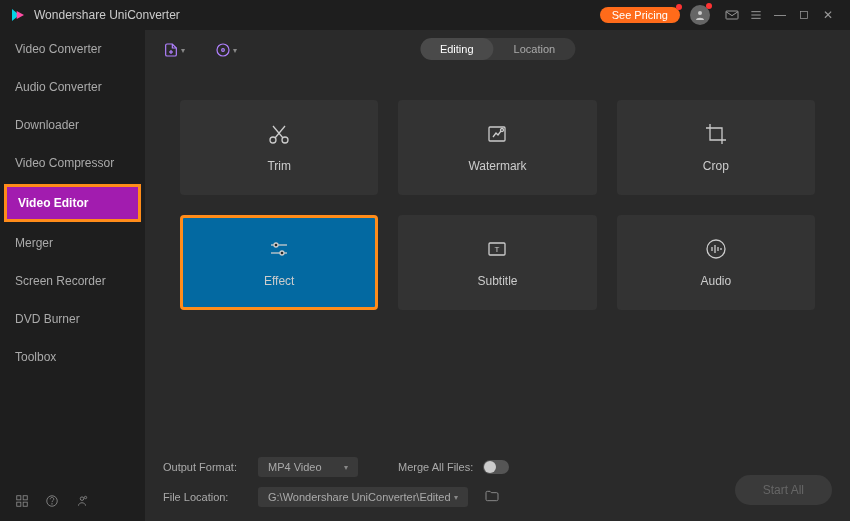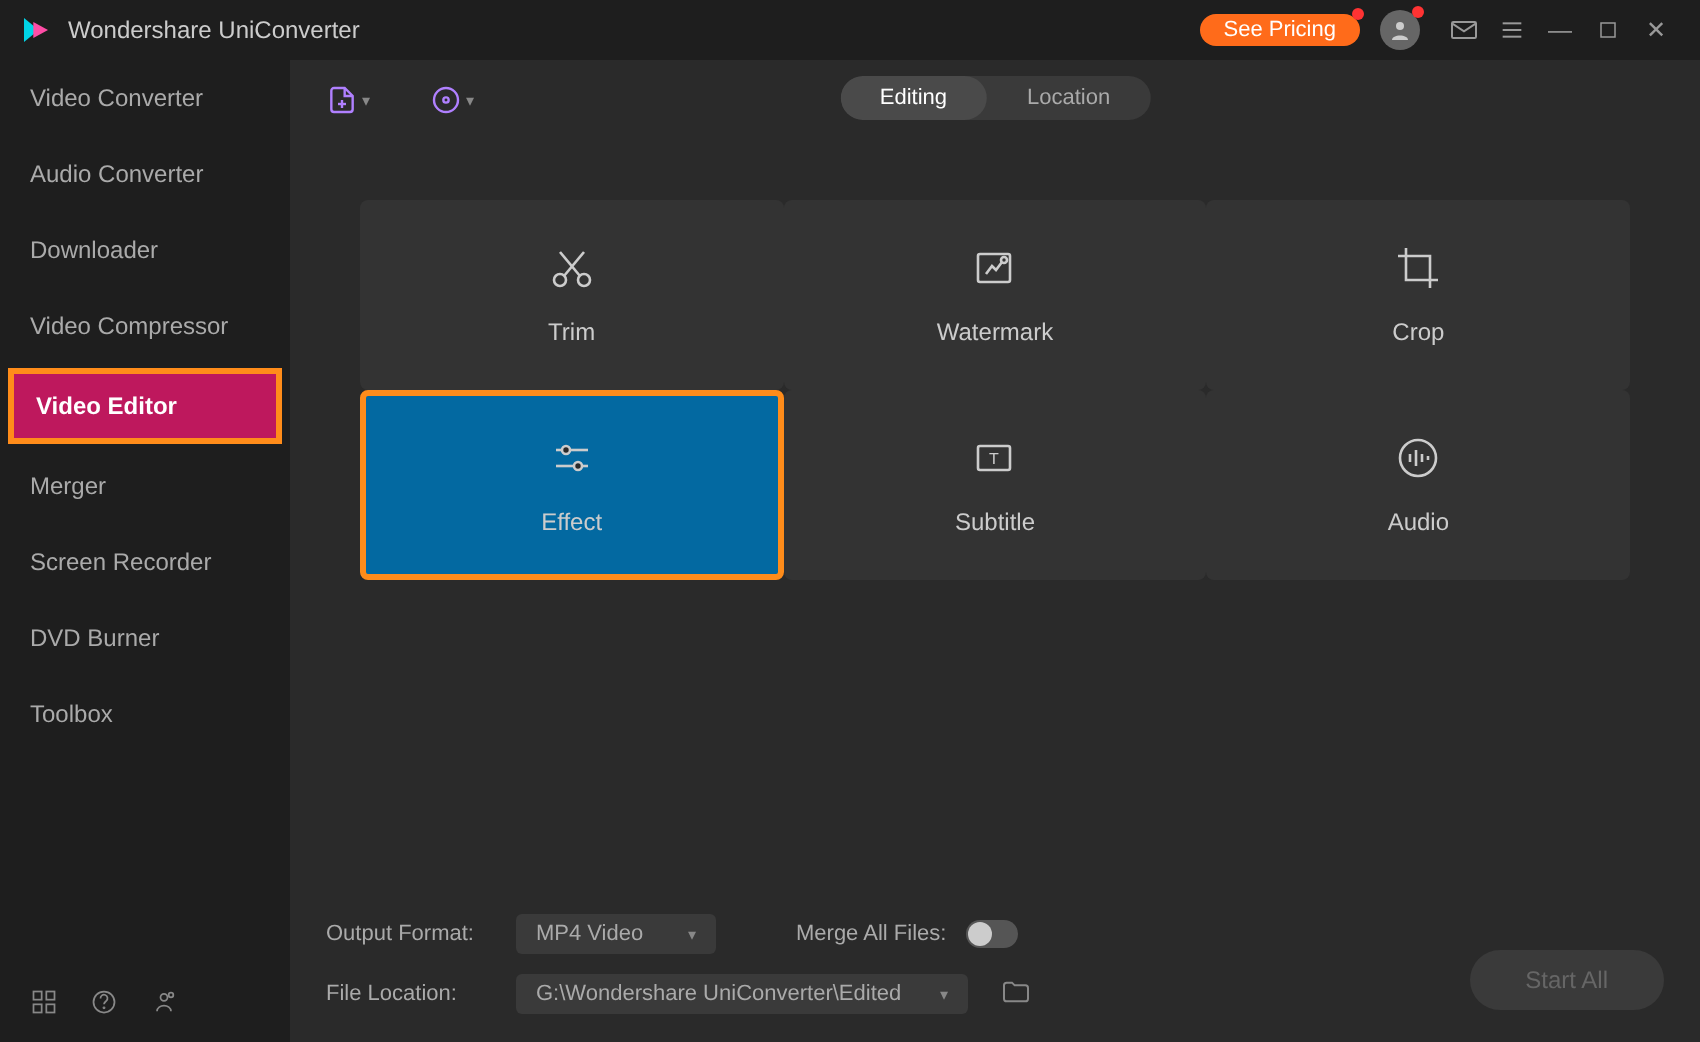--- a/index.html
+++ b/index.html
@@ -12,45 +12,45 @@
 .pricing-btn { background: #ff6b1a; color: #fff; padding: 2px 12px; border-radius: 10px; font-size: 11px; margin-right: 10px; position: relative; }
 .pricing-badge { position: absolute; top: -3px; right: -2px; width: 6px; height: 6px; background: #ff3333; border-radius: 50%; }
 .avatar { width: 20px; height: 20px; border-radius: 50%; background: #666; display: flex; align-items: center; justify-content: center; margin-right: 10px; position: relative; }
 .avatar-badge { position: absolute; top: -2px; right: -2px; width: 6px; height: 6px; background: #ff3333; border-radius: 50%; }
 .titlebar-icon { width: 24px; height: 24px; display: flex; align-items: center; justify-content: center; color: #999; cursor: pointer; }
 
 .body-area { display: flex; height: calc(100% - 30px); }
 .sidebar { width: 145px; background: #1e1e1e; display: flex; flex-direction: column; }
 .sidebar-items { flex: 1; }
 .sidebar-item { padding: 12px 15px; color: #aaa; font-size: 12px; cursor: pointer; }
-.sidebar-item.active { color: #fff; font-weight: 600; border: 3px solid #ff8c1a; margin: 2px 4px; padding: 9px 11px; background: #be185d; }
+.sidebar-item.active { color: #fff; font-weight: 600; border: 3px solid #ff8c1a; margin: 2px 4px; padding: 9px 11px; background: #a21caf; }
 .sidebar-footer { display: flex; gap: 16px; padding: 10px 15px; }
 .sidebar-footer-icon { color: #888; cursor: pointer; }
 
 .main { flex: 1; background: #2a2a2a; display: flex; flex-direction: column; position: relative; }
 .toolbar { height: 40px; display: flex; align-items: center; padding: 0 18px; }
 .tool-icon { color: #b080ff; margin-right: 30px; display: flex; align-items: center; gap: 2px; cursor: pointer; }
 .tool-icon svg { width: 16px; height: 16px; }
 .tool-caret { font-size: 8px; color: #888; }
 .tabs { position: absolute; left: 50%; top: 8px; transform: translateX(-50%); display: flex; background: #3a3a3a; border-radius: 14px; overflow: hidden; }
 .tab { padding: 5px 20px; font-size: 11px; color: #aaa; cursor: pointer; }
 .tab.active { background: #4a4a4a; color: #fff; border-radius: 14px; }
 
 .content { flex: 1; padding: 30px 35px 10px 35px; }
-.tile-grid { display: grid; grid-template-columns: repeat(3, 1fr); }
+.tile-grid { display: grid; grid-template-columns: repeat(3, 1fr); gap: 20px; }
 .tile { background: #333; border-radius: 4px; height: 95px; display: flex; flex-direction: column; align-items: center; justify-content: center; gap: 14px; cursor: pointer; color: #ccc; }
 .tile.highlighted { border: 3px solid #ff8c1a; background: #0369a1; }
 .tile-icon { height: 22px; display: flex; align-items: center; justify-content: center; }
 .tile-label { font-size: 12px; }
 
 .footer { padding: 10px 18px 14px 18px; display: flex; flex-direction: column; gap: 10px; font-size: 11px; color: #aaa; }
 .footer-row { display: flex; align-items: center; gap: 10px; }
 .footer-label { width: 85px; }
 .dropdown { background: #3a3a3a; padding: 4px 10px; border-radius: 3px; min-width: 100px; display: flex; justify-content: space-between; align-items: center; cursor: pointer; }
-.path-box { background: #3a3a3a; padding: 4px 10px; border-radius: 3px; width: 226px; display: flex; justify-content: space-between; align-items: center; cursor: pointer; }
+.path-box { background: #3a3a3a; padding: 4px 10px; border-radius: 3px; width: 210px; display: flex; justify-content: space-between; align-items: center; cursor: pointer; }
 .caret { font-size: 8px; color: #888; }
 .merge-label { margin-left: 30px; }
 .toggle { width: 26px; height: 14px; background: #555; border-radius: 7px; position: relative; cursor: pointer; }
 .toggle-knob { position: absolute; left: 1px; top: 1px; width: 12px; height: 12px; background: #ccc; border-radius: 50%; }
 .folder-icon { margin-left: 6px; color: #888; cursor: pointer; }
 .start-btn { position: absolute; right: 18px; bottom: 16px; background: #3a3a3a; color: #666; padding: 8px 28px; border-radius: 18px; font-size: 12px; cursor: pointer; text-align: center; }
 </style>
 </head>
 <body>
 

